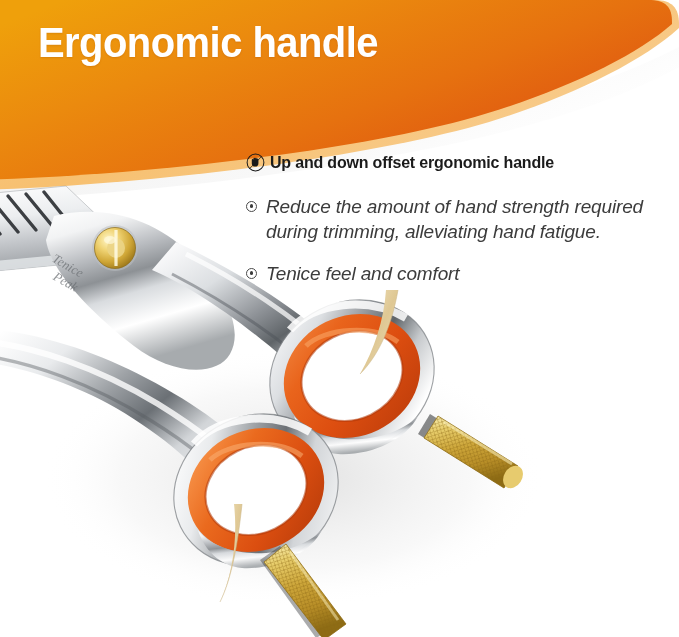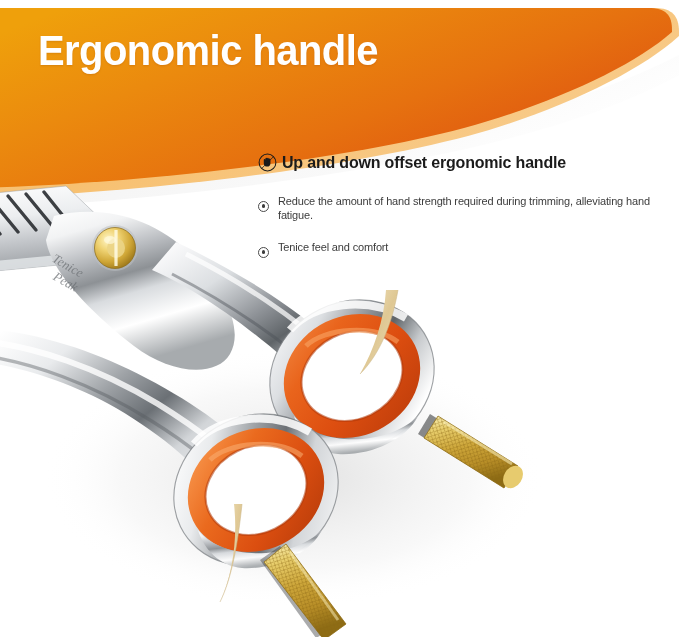--- a/index.html
+++ b/index.html
@@ -7,53 +7,54 @@
   body{
     width:679px;height:637px;
     background:#ffffff;
     font-family:"Liberation Sans", sans-serif;
     overflow:hidden;
     position:relative;
   }
   #stage{position:relative;width:679px;height:637px;background:#fff;overflow:hidden;}
 
   
-  .banner-wrap{position:absolute;left:0;top:8px;width:679px;height:200px;}
+  .banner-wrap{position:absolute;left:0;top:0;width:679px;height:200px;}
   .banner-svg{position:absolute;left:0;top:0;}
   .banner-title{
     position:absolute;left:38px;top:18px;
     font-size:43px;font-weight:bold;
     letter-spacing:-0.6px;
     color:#ffffff;
     font-family:"Liberation Sans", sans-serif;
     transform:scaleX(0.93);
     transform-origin:left center;
     text-shadow:0 1px 2px rgba(120,45,0,.18);
     white-space:nowrap;
   }
 
   
-  .copy{position:absolute;left:258px;top:152px;width:418px;}
+  .copy{position:absolute;left:246px;top:152px;width:418px;}
   .headline{
     display:flex;align-items:flex-start;gap:5px;
     font-size:16.5px;font-weight:bold;color:#1b1b1b;
     letter-spacing:-0.2px;
     line-height:1.25;
   }
   .hand-ico{flex:0 0 auto;margin-top:1px;}
   .headline-text{transform:scaleX(0.97);transform-origin:left center;white-space:nowrap;}
 
   .bullets{margin:0;padding:0;list-style:none;}
   .bullet{
     display:flex;align-items:flex-start;gap:9px;
     margin-top:17px;
     color:#3c3c3c;
-    font-size:11px;
+    font-size:19px;
     line-height:1.32;
     letter-spacing:-0.15px;
+    font-style:italic;
   }
   .bullet .dot{
     flex:0 0 auto;width:9px;height:9px;margin-top:7px;border-radius:50%;
     border:1.1px solid #4a4a4a;position:relative;
   }
   .bullet .dot:after{
     content:"";position:absolute;left:50%;top:50%;width:3.6px;height:3.6px;
     margin:-1.8px 0 0 -1.8px;border-radius:50%;background:#3c3c3c;
   }
   .bullet .btext{flex:1 1 auto;}

